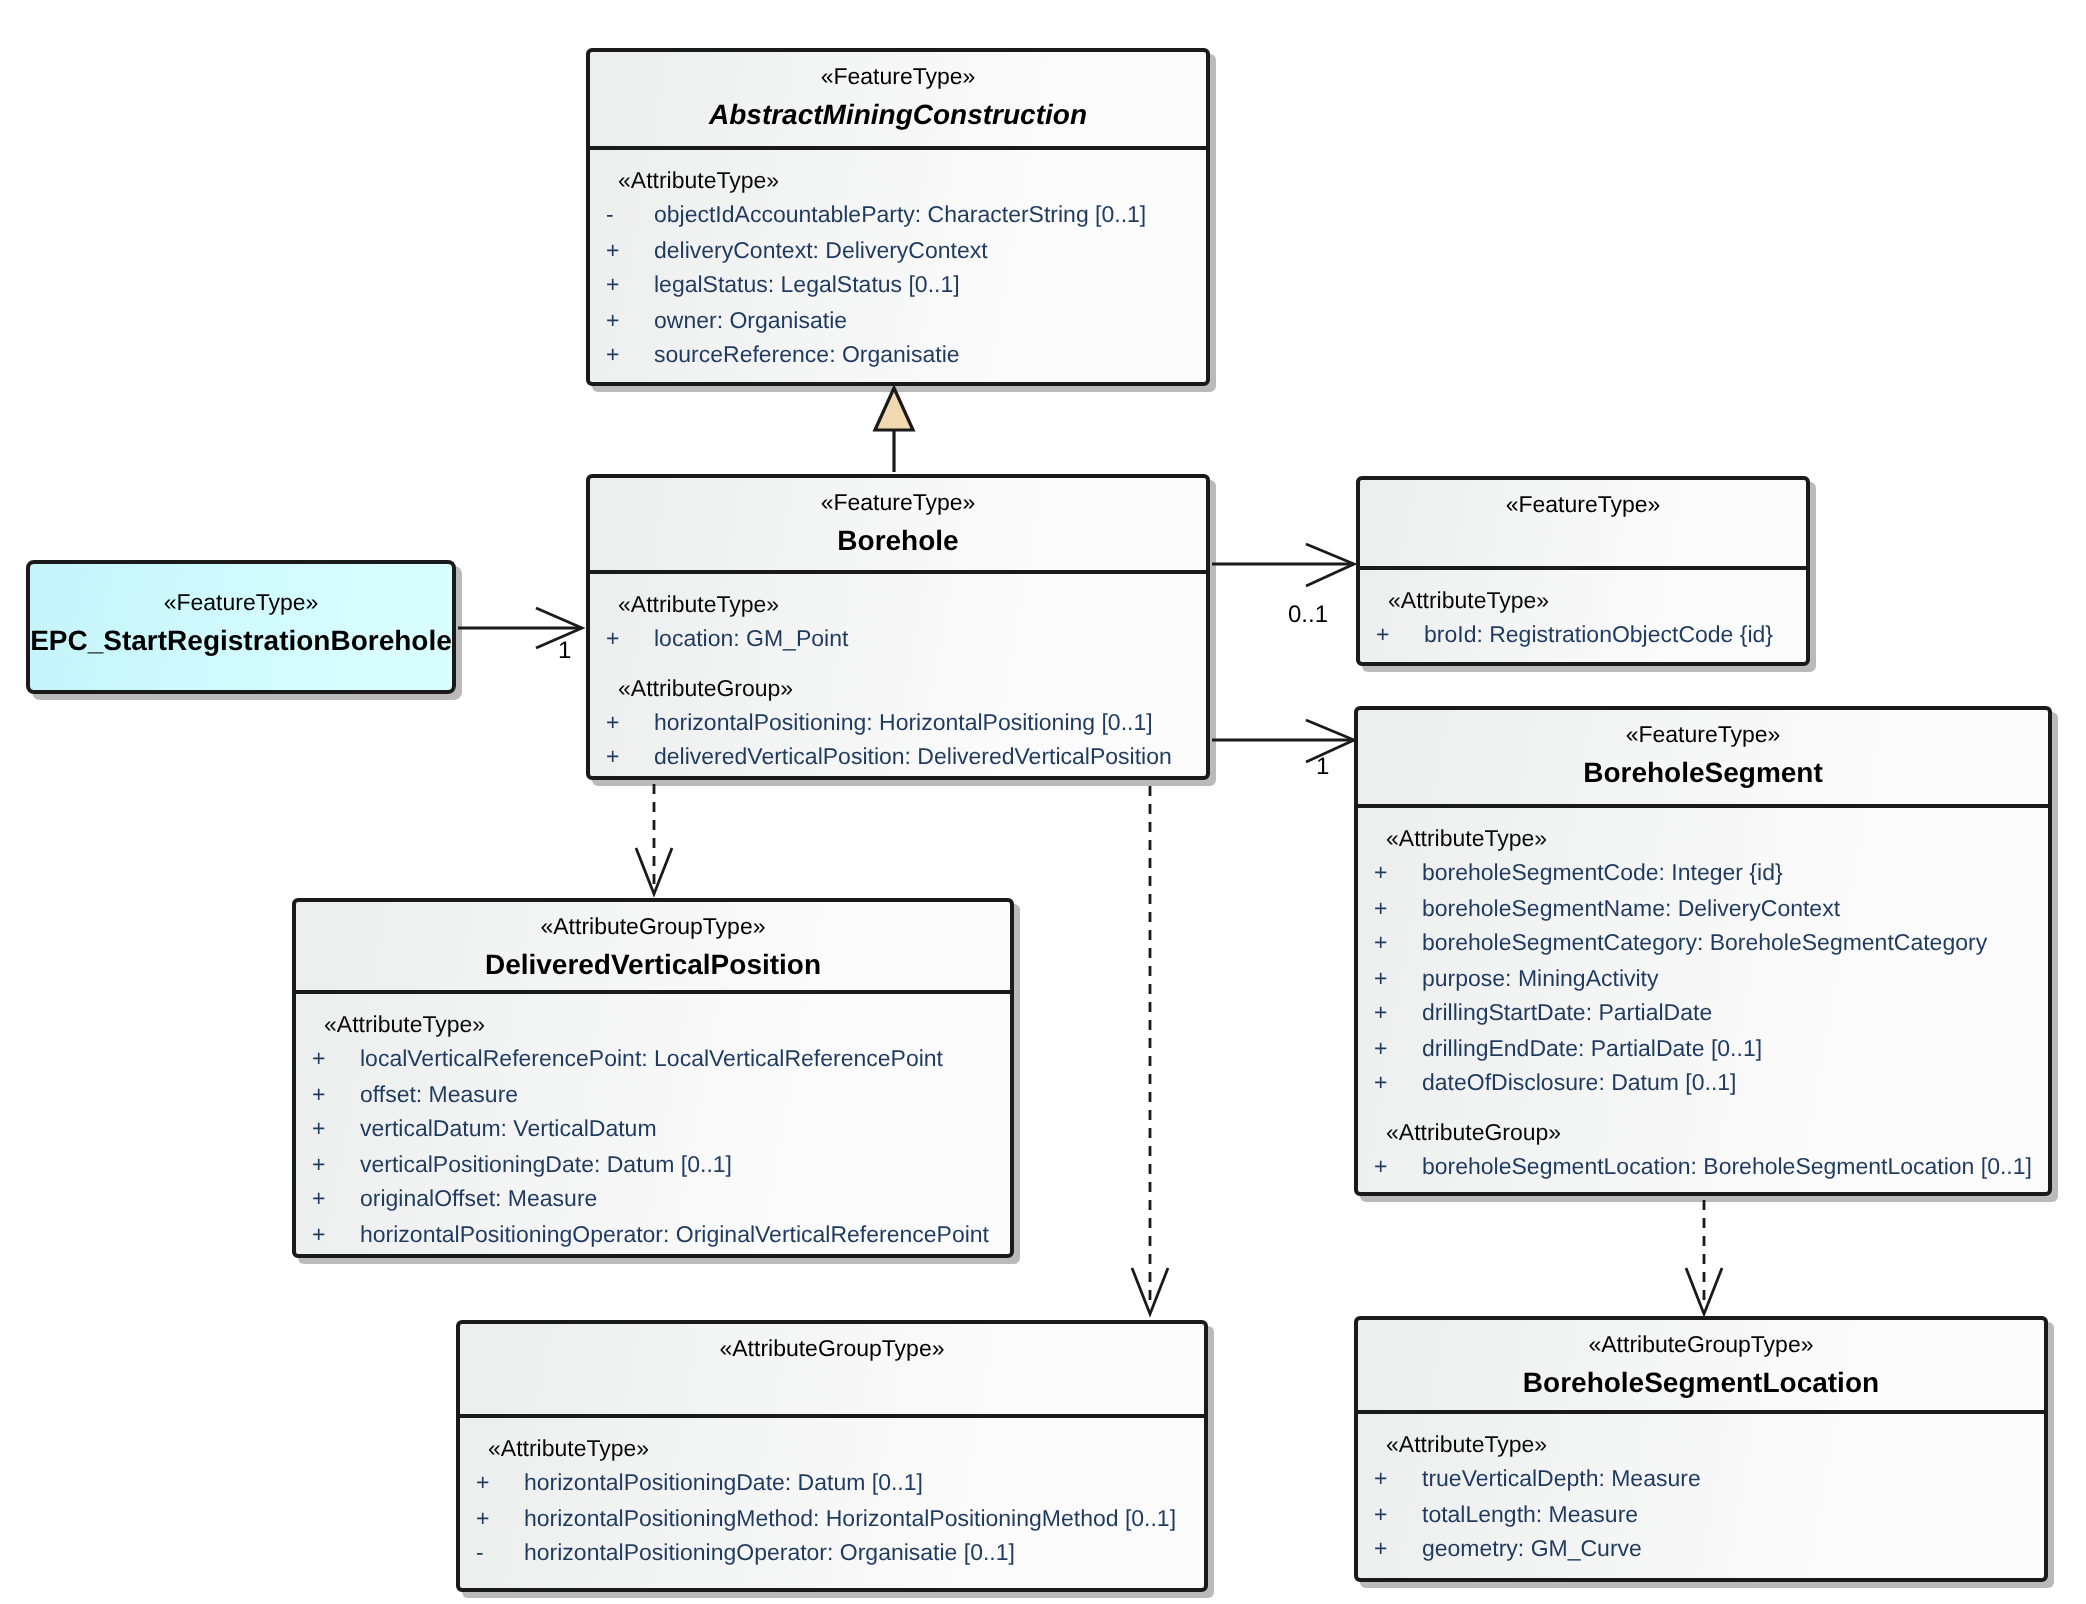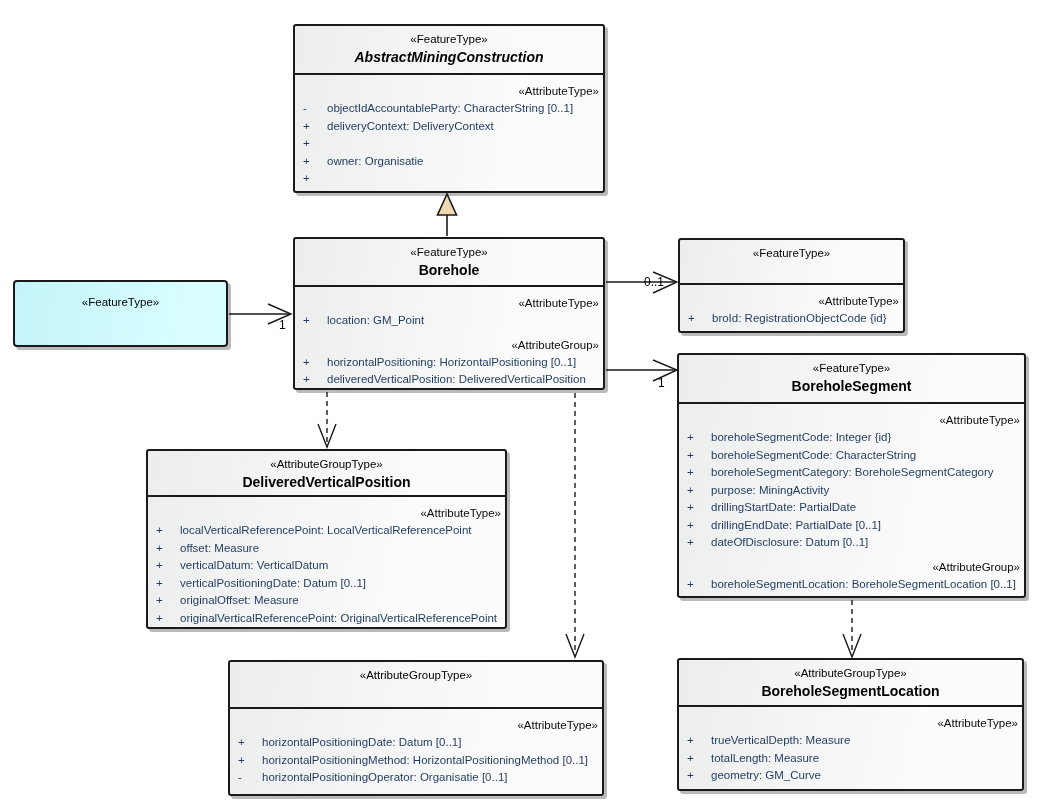--- a/index.html
+++ b/index.html
@@ -14,21 +14,21 @@
     box-shadow:3px 3px 0 rgba(130,130,130,0.55);
   }
   .hdr{
     box-sizing:border-box;height:47px;text-align:center;padding-top:6px;
     border-bottom:2px solid #1a1a1a;
   }
   .stereo{font-size:11.5px;line-height:14px;}
   .cname{font-size:14px;font-weight:bold;line-height:16px;margin-top:3px;}
   .abstract .cname{font-style:italic;}
   .body{box-sizing:border-box;padding:8px 4px 0 0;overflow:hidden;}
-  .sec-head{font-size:11.5px;line-height:17px;margin-left:14px;color:#0a0a0a;text-align:right;}
+  .sec-head{font-size:11.5px;line-height:17px;margin-left:14px;color:#0a0a0a;}
   .sec-gap{margin-top:7px;}
   .attr-row{display:flex;font-size:11.5px;line-height:17.5px;padding-left:8px;color:var(--attr-text,#1f3a5f);}
   .vis{width:24px;flex:none;}
   .row-text{flex:1 1 auto;white-space:nowrap;overflow:hidden;transform-origin:left center;}
   .epc{
     background:linear-gradient(100deg,#c4f4fa 0%,#d8feff 80%);
     border:2px solid #1a1a1a;border-radius:4px;
     box-shadow:3px 3px 0 rgba(130,130,130,0.55);
     position:absolute;box-sizing:border-box;text-align:center;padding-top:13px;
   }
@@ -50,27 +50,29 @@
         <div class="attr-row">
           <span class="vis">-</span>
           <span class="row-text">objectIdAccountableParty: CharacterString [0..1]</span>
         </div>
         <div class="attr-row">
           <span class="vis">+</span>
           <span class="row-text">deliveryContext: DeliveryContext</span>
         </div>
         <div class="attr-row">
           <span class="vis">+</span>
+          <span class="row-text">legalStatus: LegalStatus [0..1]</span>
         </div>
         <div class="attr-row">
           <span class="vis">+</span>
           <span class="row-text">owner: Organisatie</span>
         </div>
         <div class="attr-row">
           <span class="vis">+</span>
+          <span class="row-text">sourceReference: Organisatie</span>
         </div>
       </div>
   </div>
 
   <div class="cls" style="left:293px;top:227px;width:312px;height:153px;">
     <div class="hdr" style="height:48px">
       <div class="stereo">«FeatureType»</div>
       <div class="cname">Borehole</div>
     </div>
     <div class="body">
@@ -86,20 +88,21 @@
         </div>
         <div class="attr-row">
           <span class="vis">+</span>
           <span class="row-text">deliveredVerticalPosition: DeliveredVerticalPosition</span>
         </div>
       </div>
   </div>
 
   <div class="epc" style="left:13px;top:270px;width:215px;height:67px;">
     <div class="stereo">«FeatureType»</div>
+    <div class="cname">EPC_StartRegistrationBorehole</div>
   </div>
 
   <div class="cls" style="left:678px;top:228px;width:227px;height:95px;">
     <div class="hdr" style="height:45px">
       <div class="stereo">«FeatureType»</div>
     </div>
     <div class="body">
         <div class="sec-head">«AttributeType»</div>
         <div class="attr-row">
           <span class="vis">+</span>
@@ -114,21 +117,21 @@
       <div class="cname">BoreholeSegment</div>
     </div>
     <div class="body">
         <div class="sec-head">«AttributeType»</div>
         <div class="attr-row">
           <span class="vis">+</span>
           <span class="row-text">boreholeSegmentCode: Integer {id}</span>
         </div>
         <div class="attr-row">
           <span class="vis">+</span>
-          <span class="row-text">boreholeSegmentCode: CharacterString</span>
+          <span class="row-text">boreholeSegmentName: DeliveryContext</span>
         </div>
         <div class="attr-row">
           <span class="vis">+</span>
           <span class="row-text">boreholeSegmentCategory: BoreholeSegmentCategory</span>
         </div>
         <div class="attr-row">
           <span class="vis">+</span>
           <span class="row-text">purpose: MiningActivity</span>
         </div>
         <div class="attr-row">
@@ -173,21 +176,21 @@
         <div class="attr-row">
           <span class="vis">+</span>
           <span class="row-text">verticalPositioningDate: Datum [0..1]</span>
         </div>
         <div class="attr-row">
           <span class="vis">+</span>
           <span class="row-text">originalOffset: Measure</span>
         </div>
         <div class="attr-row">
           <span class="vis">+</span>
-          <span class="row-text">originalVerticalReferencePoint: OriginalVerticalReferencePoint</span>
+          <span class="row-text">horizontalPositioningOperator: OriginalVerticalReferencePoint</span>
         </div>
       </div>
   </div>
 
   <div class="cls" style="left:228px;top:650px;width:376px;height:136px;">
     <div class="hdr" style="height:47px">
       <div class="stereo">«AttributeGroupType»</div>
     </div>
     <div class="body">
         <div class="sec-head">«AttributeType»</div>
@@ -260,15 +263,15 @@
       <polyline points="566,624 575,647 584,624"></polyline>
     </g>
 
     <g stroke="#1a1a1a" stroke-width="1.4" fill="none">
       <line x1="852" y1="590" x2="852" y2="643" stroke-dasharray="5,4"></line>
       <polyline points="843,624 852,647 861,624"></polyline>
     </g>
   </svg>
 
   <span class="mult" style="left:279px;top:308px;">1</span>
-  <span class="mult" style="left:644px;top:265px;">0..1</span>
+  <span class="mult" style="left:644px;top:290px;">0..1</span>
   <span class="mult" style="left:658px;top:366px;">1</span>
 </div>
 
 </body></html>

